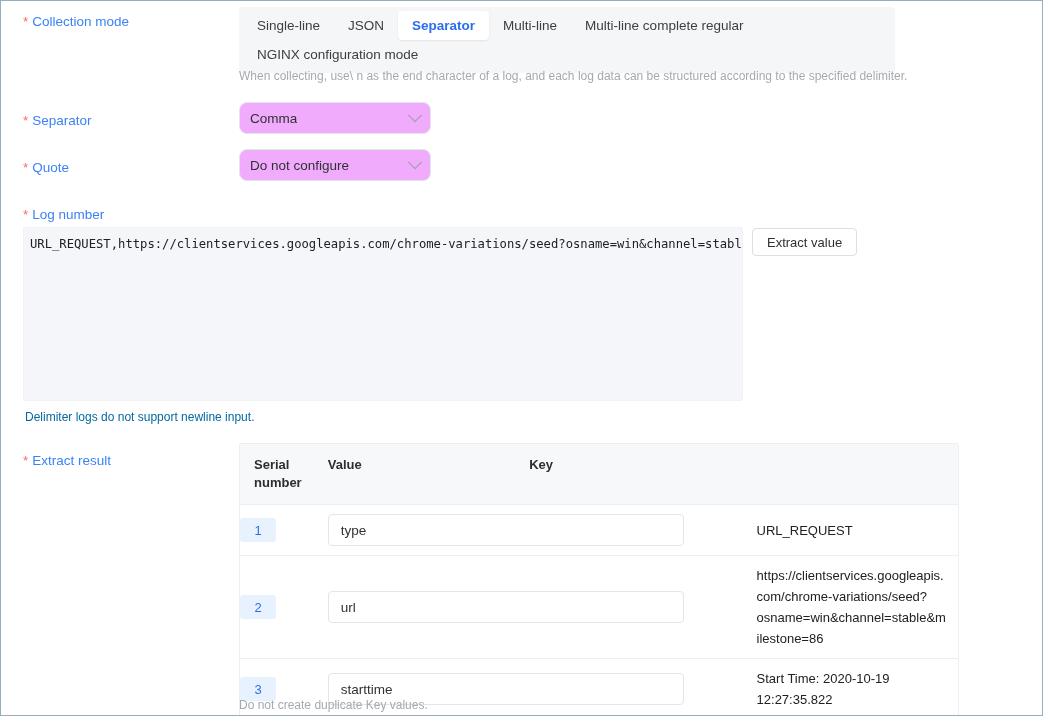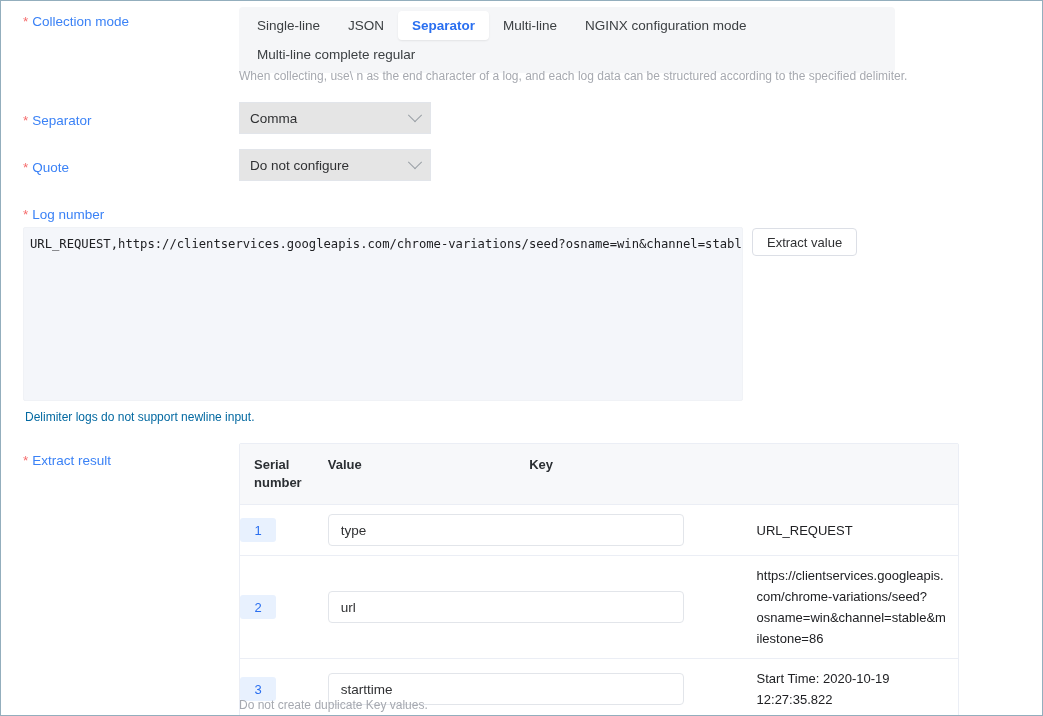--- a/index.html
+++ b/index.html
@@ -64,22 +64,22 @@
     font-size: 12px;
     color: #a6a9b0;
     white-space: nowrap;
   }
 
   
   .select {
     position: relative;
     width: 192px; height: 32px;
     border: 1px solid #e2e5ea;
-    border-radius: 0;
-    background: #e5e5e5;
+    border-radius: 8px;
+    background: #f0abfc;
     display: flex;
     align-items: center;
     padding: 0 10px;
     cursor: pointer;
   }
   .select .val {
     font-size: 13.5px;
     color: #303133;
     flex: 1;
     overflow: hidden;
@@ -210,22 +210,22 @@
 
   <div class="row" style="left:22px; top:11px;">
     <span class="req">*</span><span class="label">Collection mode</span>
   </div>
 
   <div class="tabs-wrap">
     <div class="tab">Single-line</div>
     <div class="tab">JSON</div>
     <div class="tab active">Separator</div>
     <div class="tab">Multi-line</div>
+    <div class="tab">Multi-line complete regular</div>
     <div class="tab">NGINX configuration mode</div>
-    <div class="tab">Multi-line complete regular</div>
   </div>
 
   <div class="tabs-hint">When collecting, use\ n as the end character of a log, and each log data can be structured according to the specified delimiter.</div>
 
   <div class="row" style="left:22px; top:110px;">
     <span class="req">*</span><span class="label">Separator</span>
   </div>
   <div class="row" style="left:238px; top:101px;">
     <div class="select">
       <span class="val">Comma</span>

